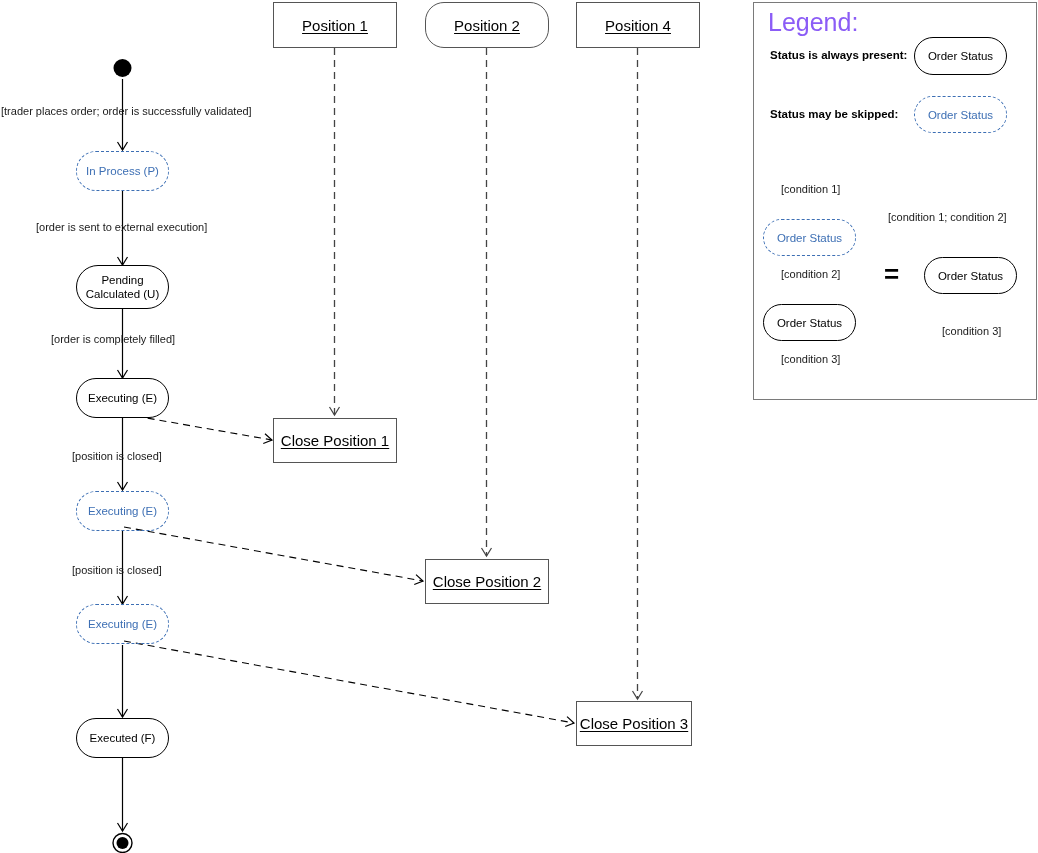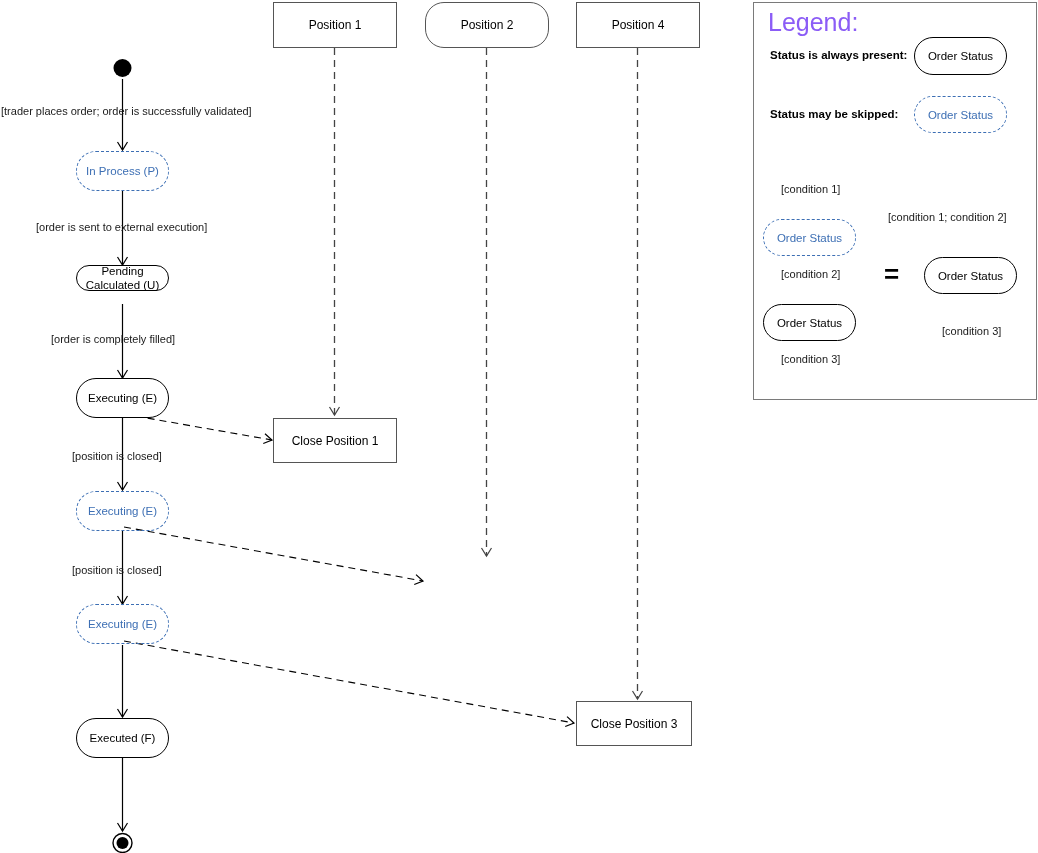--- a/index.html
+++ b/index.html
@@ -30,22 +30,23 @@
   .obj-box {
     position: absolute;
     box-sizing: border-box;
     border: 1px solid #555555;
     background: #ffffff;
     display: flex;
     align-items: center;
     justify-content: center;
   }
   .obj-box .obj-label {
-    font-size: 12px;
-    color: #000000;
+    font-size: 15px;
+    color: #000000;
+    text-decoration: underline;
     text-underline-offset: 2px;
     white-space: nowrap;
   }
   .state {
     position: absolute;
     box-sizing: border-box;
     background: #ffffff;
     display: flex;
     align-items: center;
     justify-content: center;
@@ -174,30 +175,33 @@
   </div>
 
   <div class="obj-box" style="left:576px; top:2px; width:124px; height:46px;">
     <span class="obj-label">Position 4</span>
   </div>
 
   <div class="obj-box" style="left:273px; top:418px; width:124px; height:45px;">
     <span class="obj-label">Close Position 1</span>
   </div>
 
+  <div class="obj-box" style="left:425px; top:559px; width:124px; height:45px;">
+    <span class="obj-label">Close Position 2</span>
+  </div>
 
   <div class="obj-box" style="left:576px; top:701px; width:116px; height:45px;">
     <span class="obj-label">Close Position 3</span>
   </div>
 
   <div class="state dashed" style="left:76px; top:151px; width:93px; height:40px;">
     <span class="state-label">In Process (P)</span>
   </div>
 
-  <div class="state solid" style="left:76px; top:265px; width:93px; height:26px;">
+  <div class="state solid" style="left:76px; top:265px; width:93px; height:44px;">
     <span class="state-label">Pending
 Calculated (U)</span>
   </div>
 
   <div class="state solid" style="left:76px; top:378px; width:93px; height:40px;">
     <span class="state-label">Executing (E)</span>
   </div>
 
   <div class="state dashed" style="left:76px; top:491px; width:93px; height:40px;">
     <span class="state-label">Executing (E)</span>

